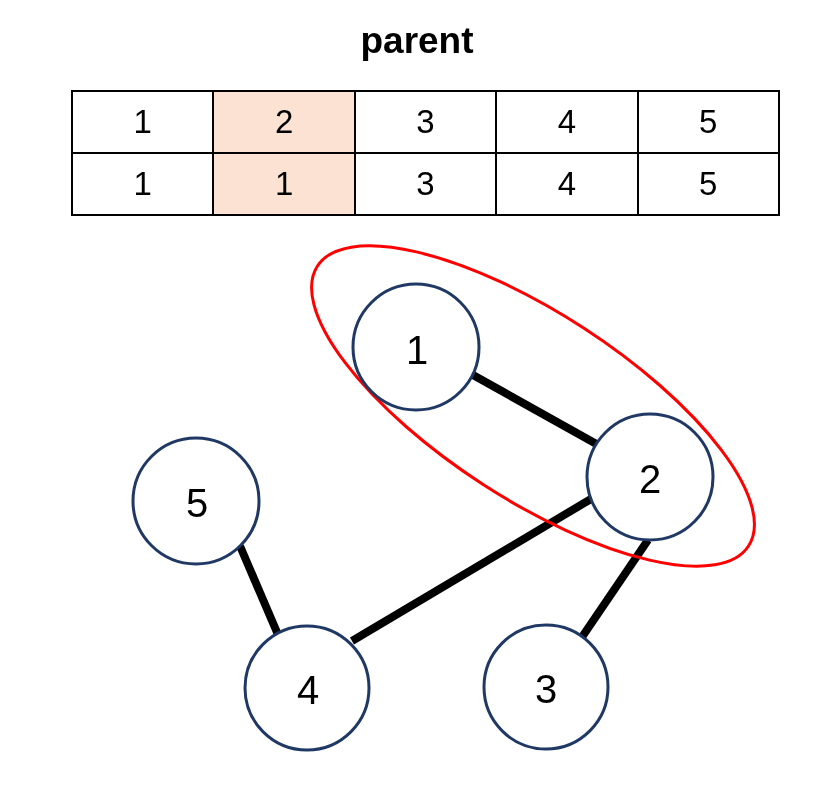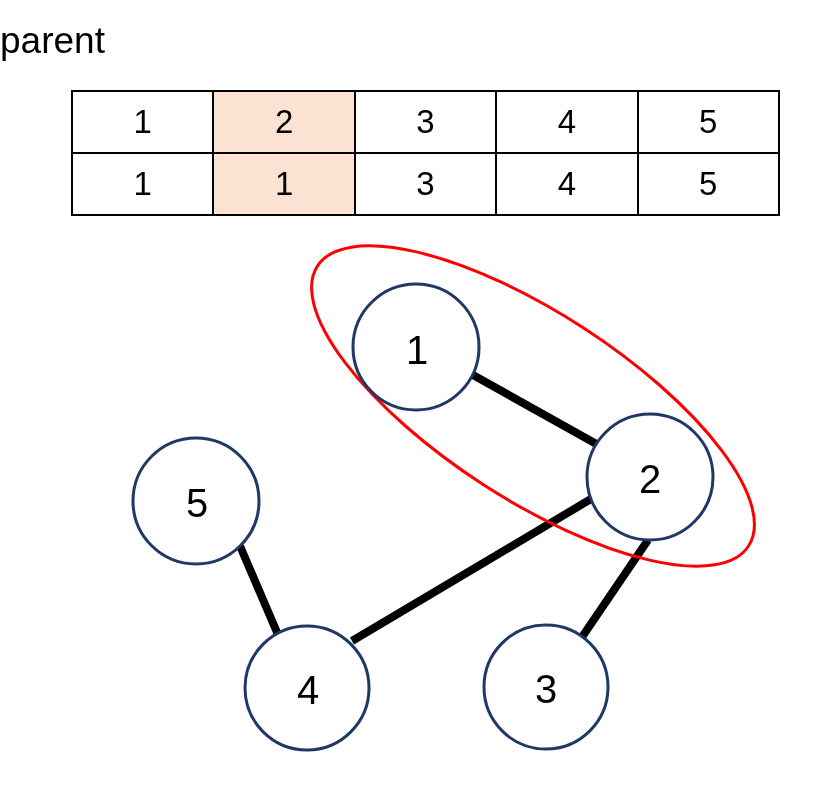--- a/index.html
+++ b/index.html
@@ -22,23 +22,24 @@
     width: 834px;
     height: 809px;
   }
 
   
   .title {
     position: absolute;
     left: 0;
     top: 19px;
     width: 834px;
+    text-align: center;
     font-size: 37px;
     line-height: 44px;
-    font-weight: 400;
+    font-weight: 700;
     letter-spacing: 0px;
     color: #000000;
   }
 
   
   .array-table {
     position: absolute;
     left: 71px;
     top: 90px;
     width: 709px;

